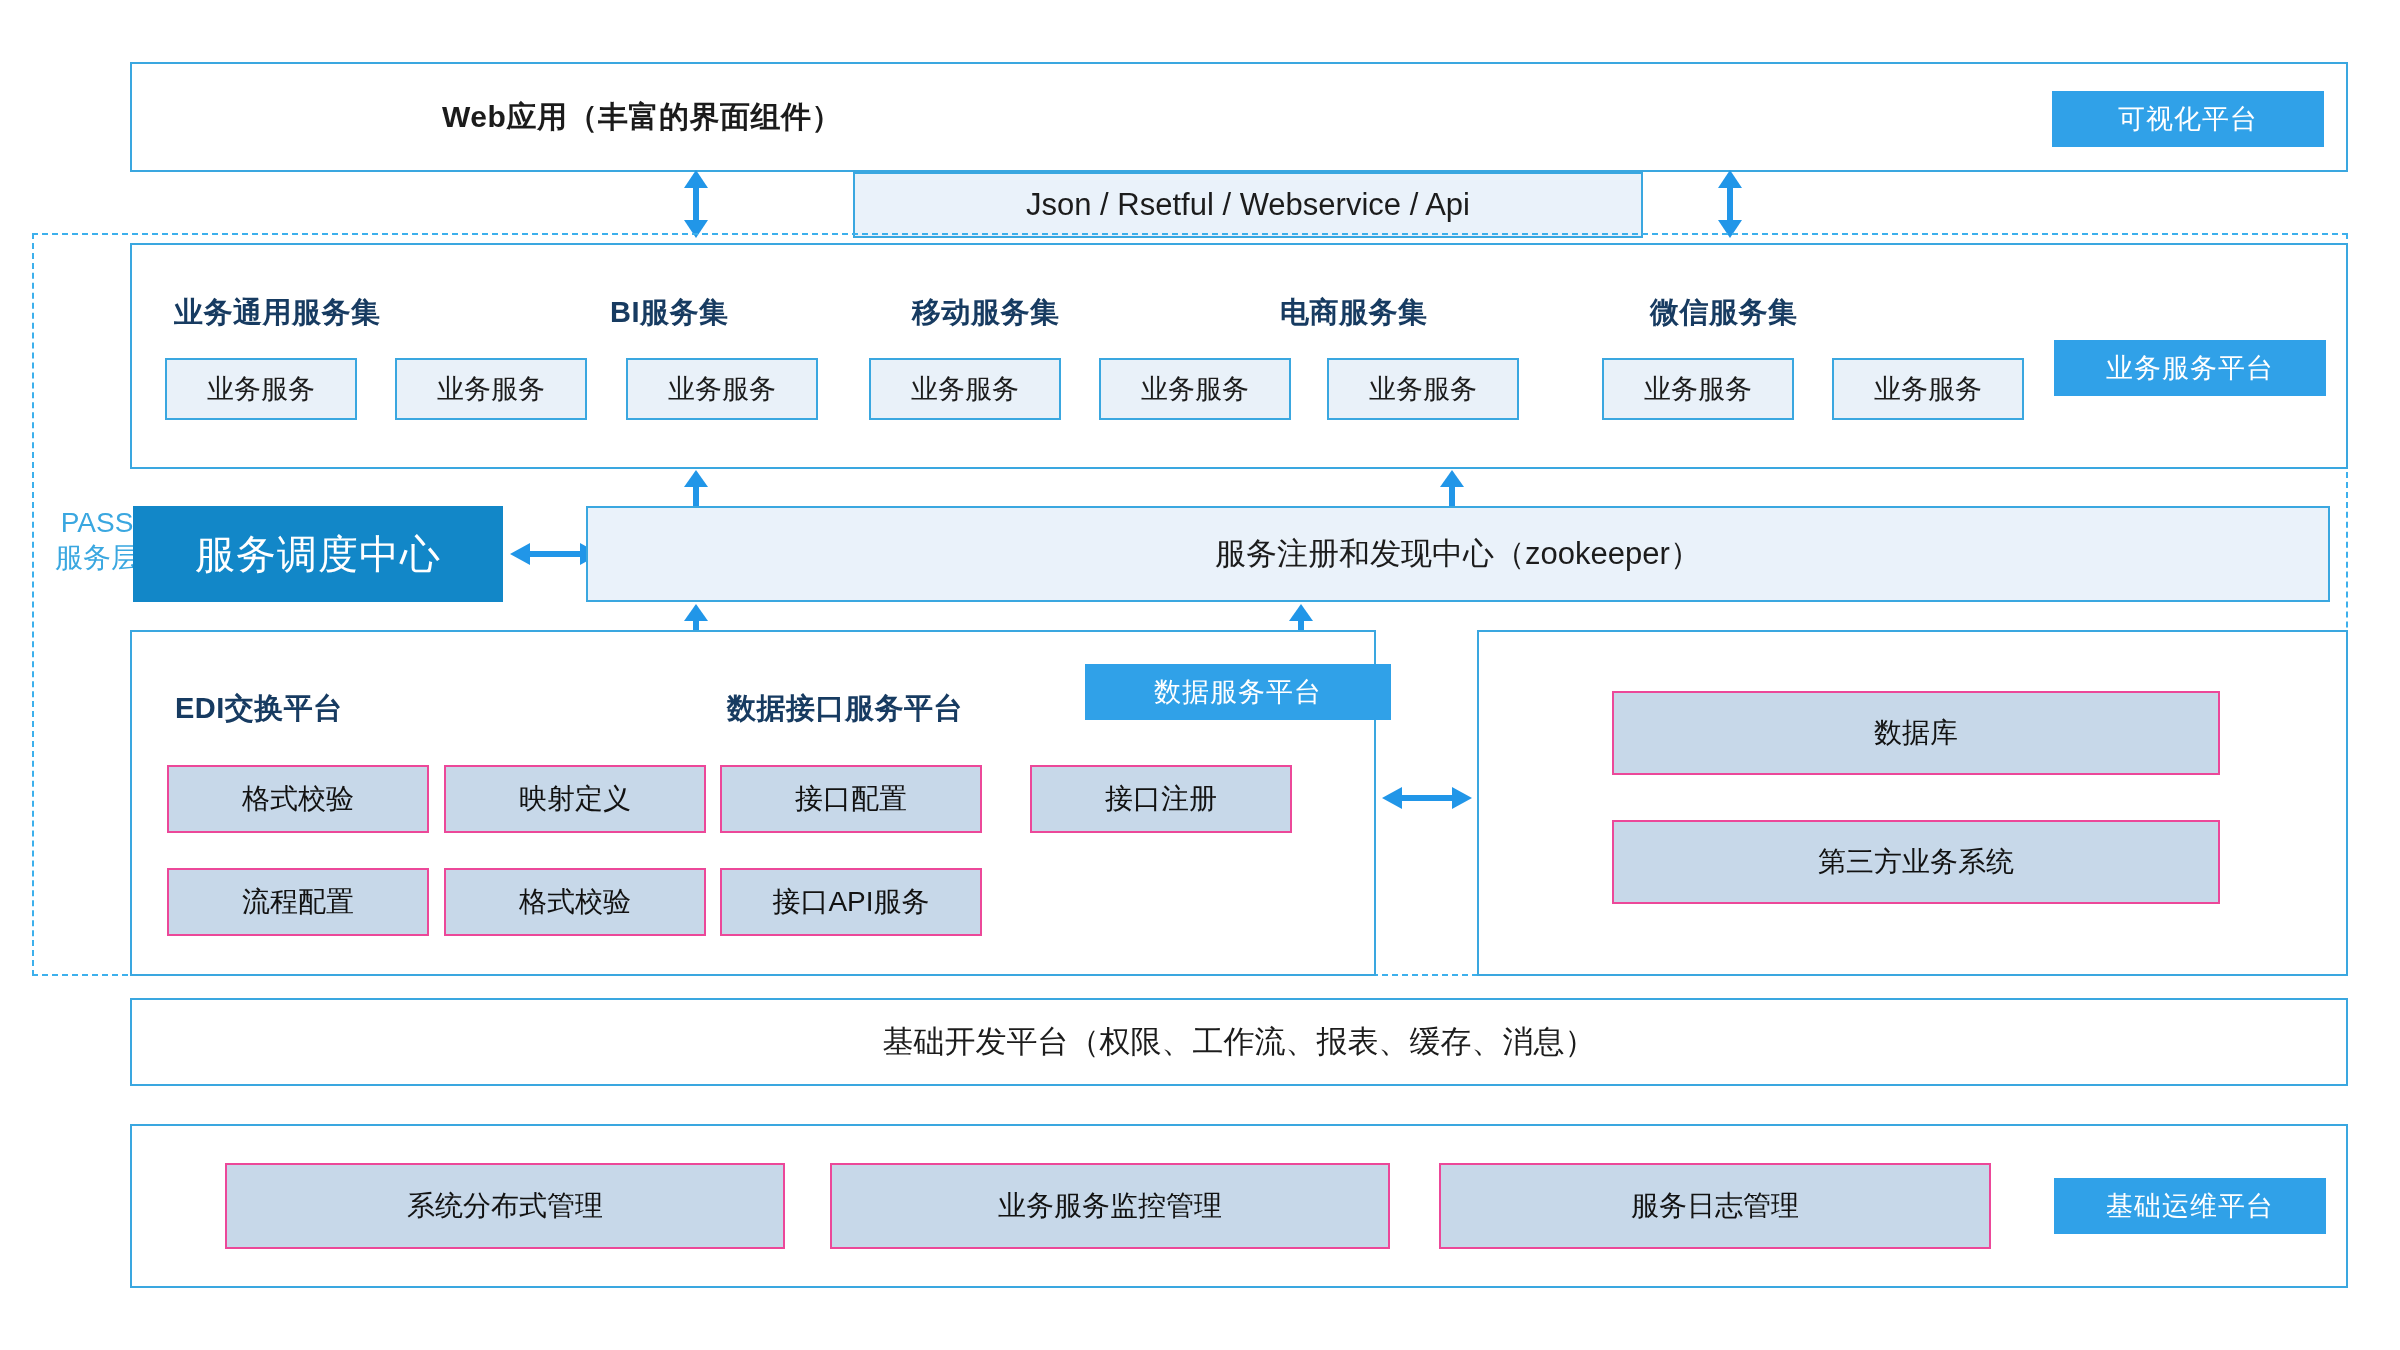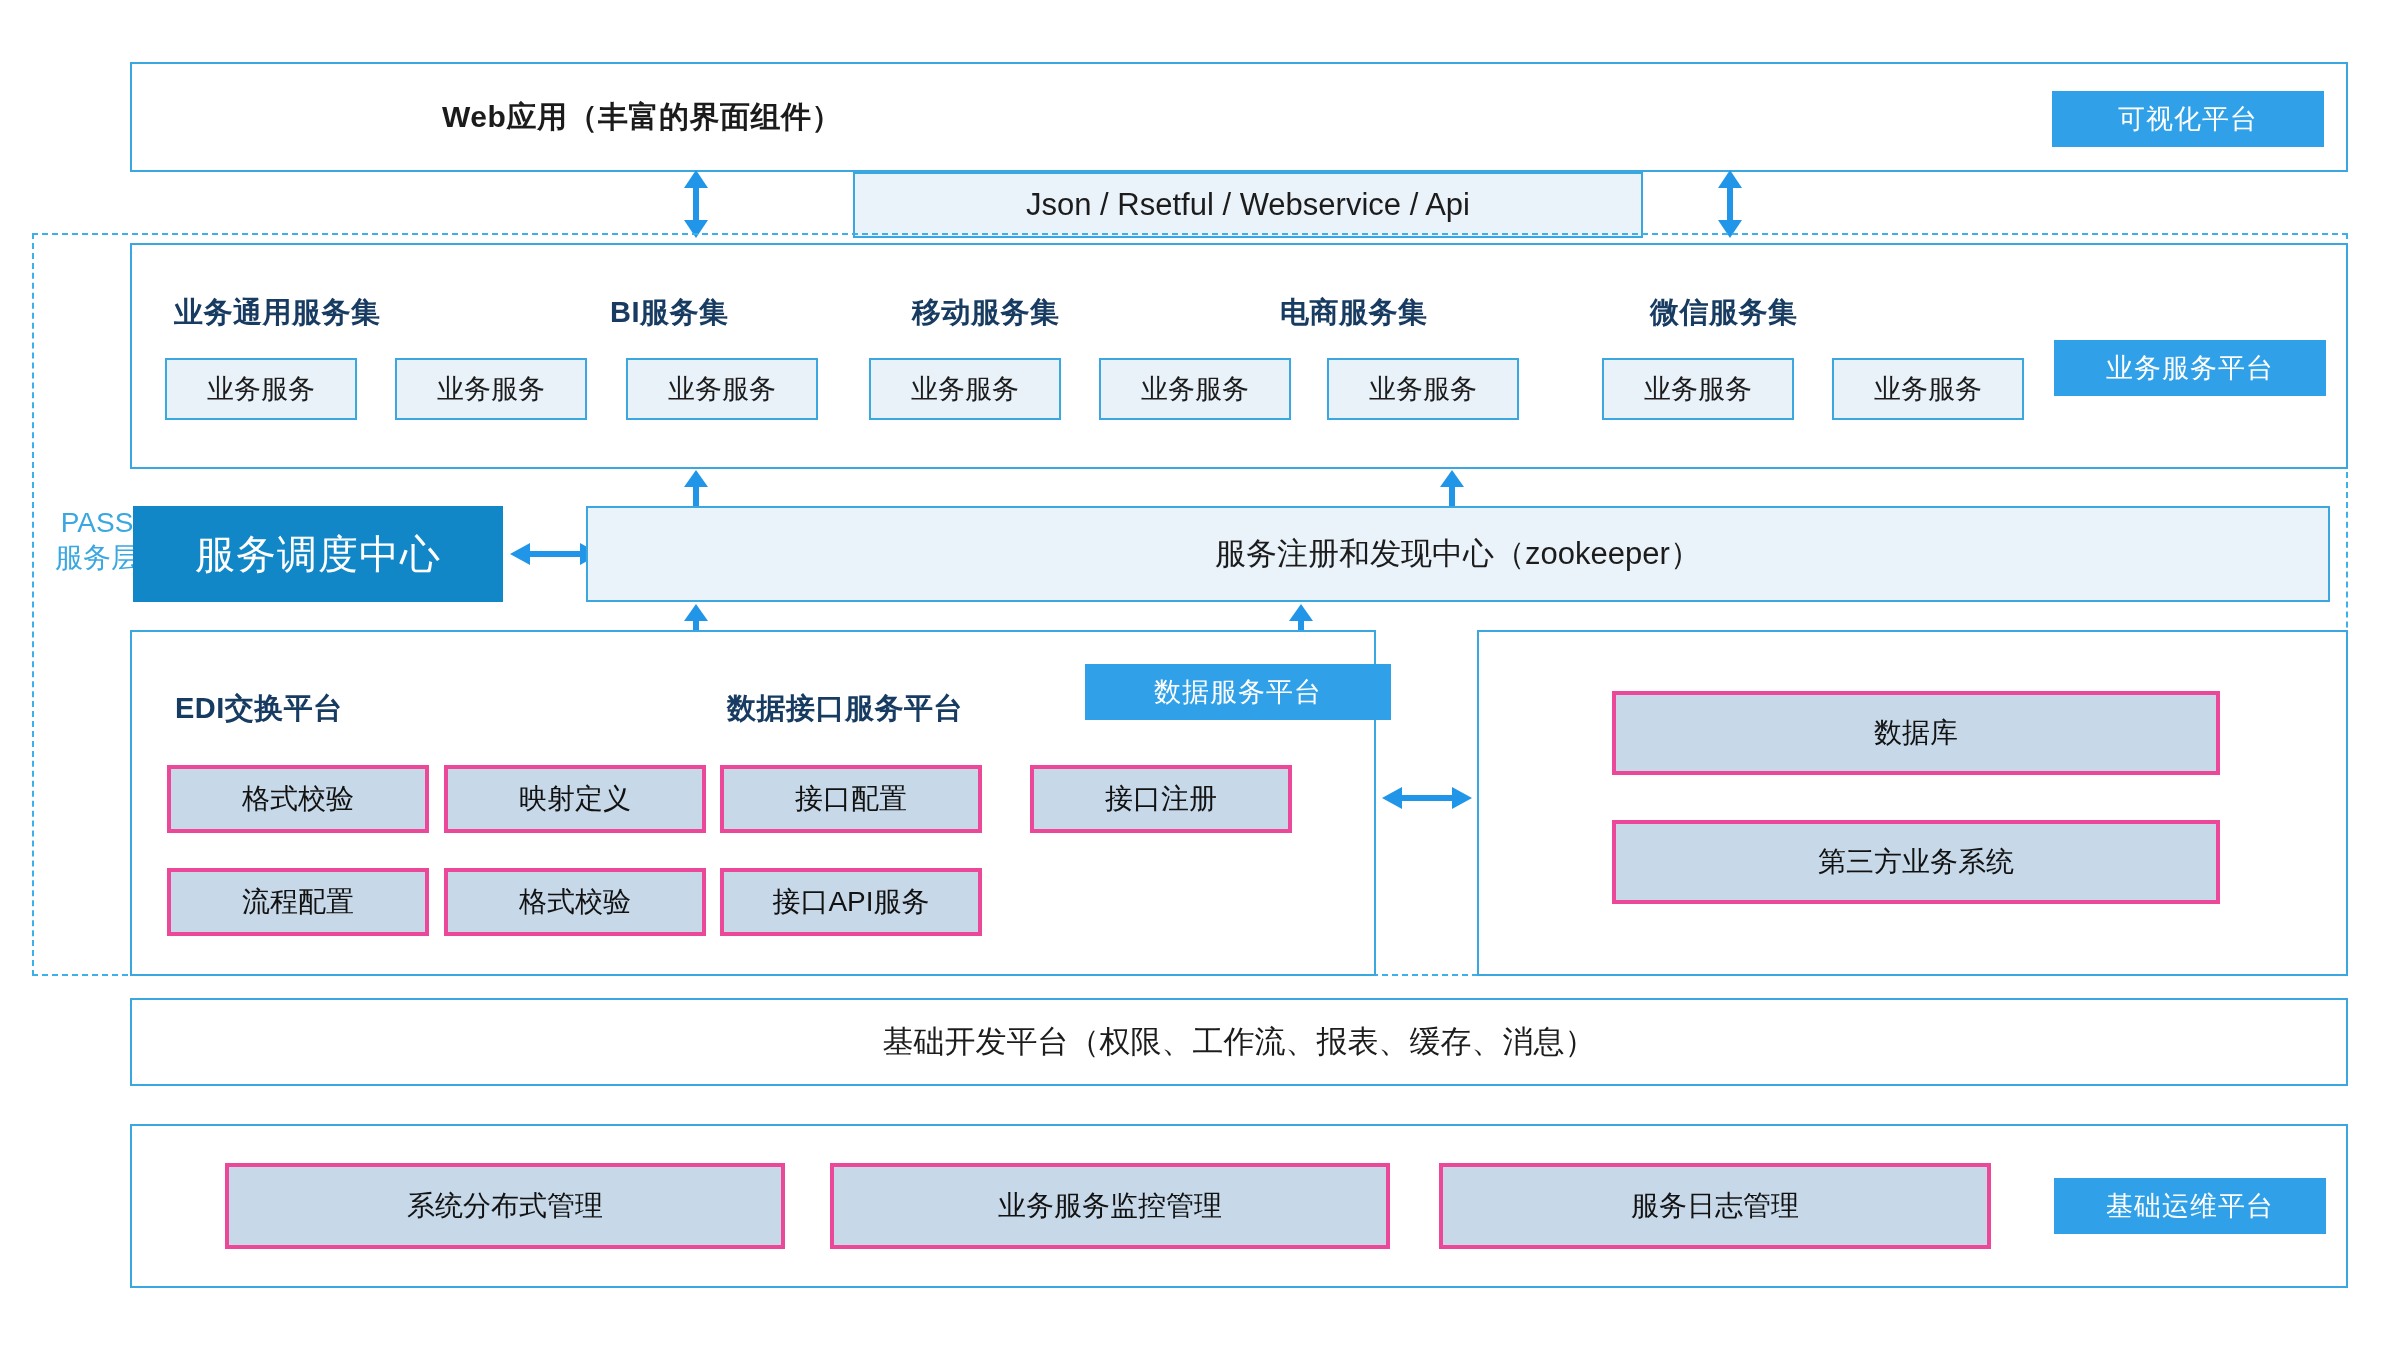--- a/index.html
+++ b/index.html
@@ -40,21 +40,21 @@
     letter-spacing:1px;
   }
 
   
   .cell{
     border:2px solid #3aa7e0;background:#e9f1f9;
     display:flex;align-items:center;justify-content:center;
     font-size:27px;color:#1c1c1c;
   }
   .cell-steel{
-    border:4px solid #ec4899;background:#c7d8e9;
+    border:2px solid #ec4899;background:#c7d8e9;
     display:flex;align-items:center;justify-content:center;
     font-size:28px;color:#121212;
   }
   .bar-light{
     border:2px solid #3aa7e0;background:#eaf2fa;
     display:flex;align-items:center;justify-content:center;
     font-size:31px;color:#1c1c1c;
   }
 
   .pass-label{

